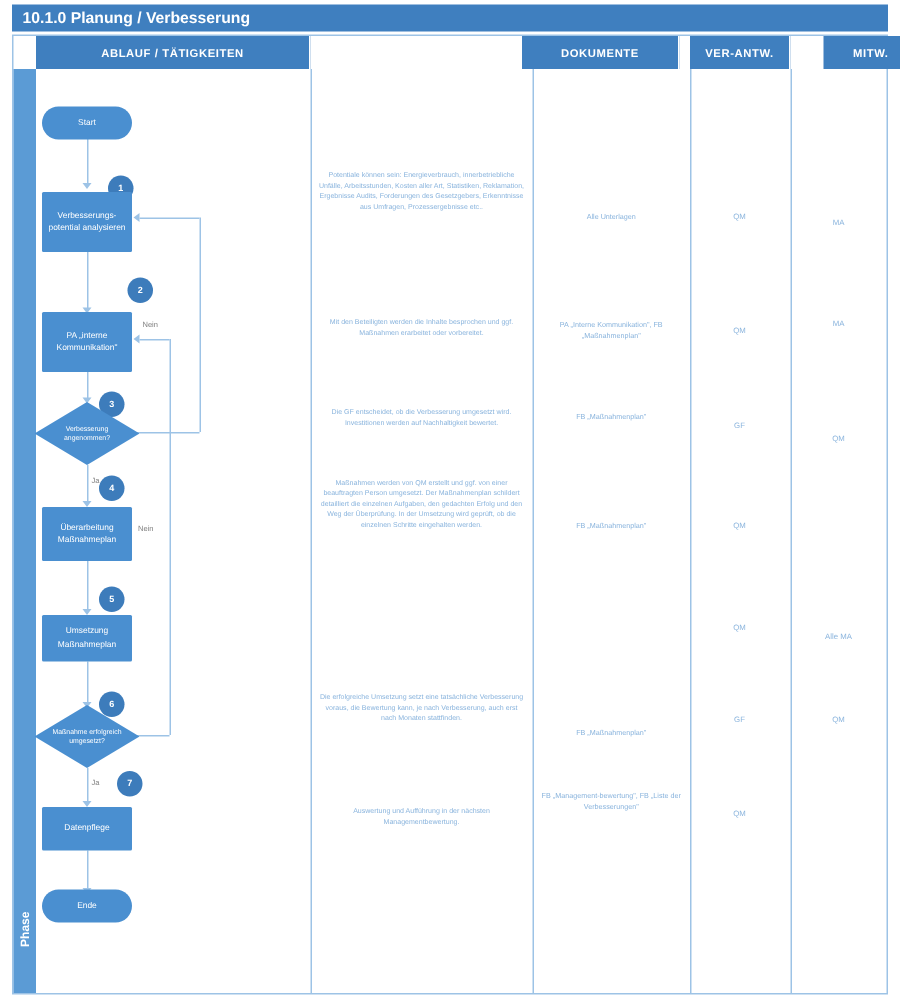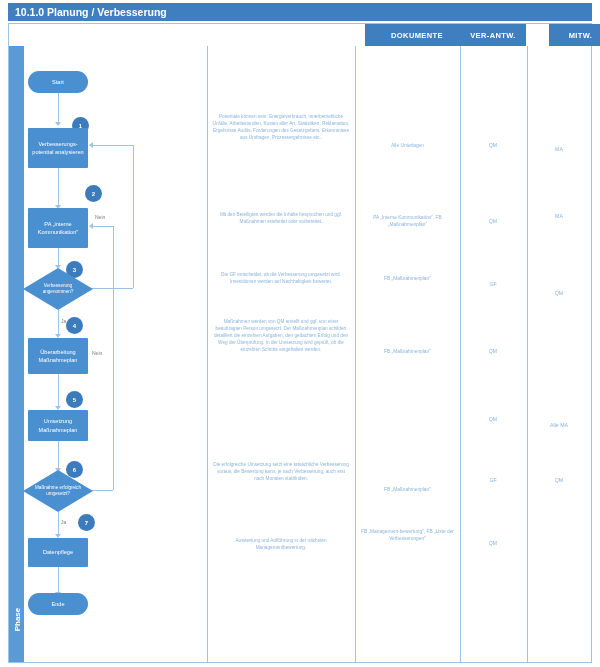--- a/index.html
+++ b/index.html
@@ -121,21 +121,22 @@
 <body>
 
 <div class="page">
 
   <div class="title-bar">
     <span>10.1.0 Planung / Verbesserung</span>
   </div>
 
   <div class="frame"></div>
 
-  <div class="col-head" style="left:365px;width:105px;">DOKUMENTE</div>
+  <div class="col-head" style="left:24px;width:183px;">ABLAUF / TÄTIGKEITEN</div>
+  <div class="col-head" style="left:348px;width:105px;">DOKUMENTE</div>
   <div class="col-head" style="left:460px;width:67px;">VER-ANTW.</div>
   <div class="col-head" style="left:549px;width:64px;">MITW.</div>
 
   <div class="col-sep" style="left:207px;height:616px;"></div>
   <div class="col-sep" style="left:355px;height:616px;"></div>
   <div class="col-sep" style="left:460px;height:616px;"></div>
   <div class="col-sep" style="left:527px;height:616px;"></div>
 
   <div class="phase-band">
     <div class="phase-label">Phase</div>

